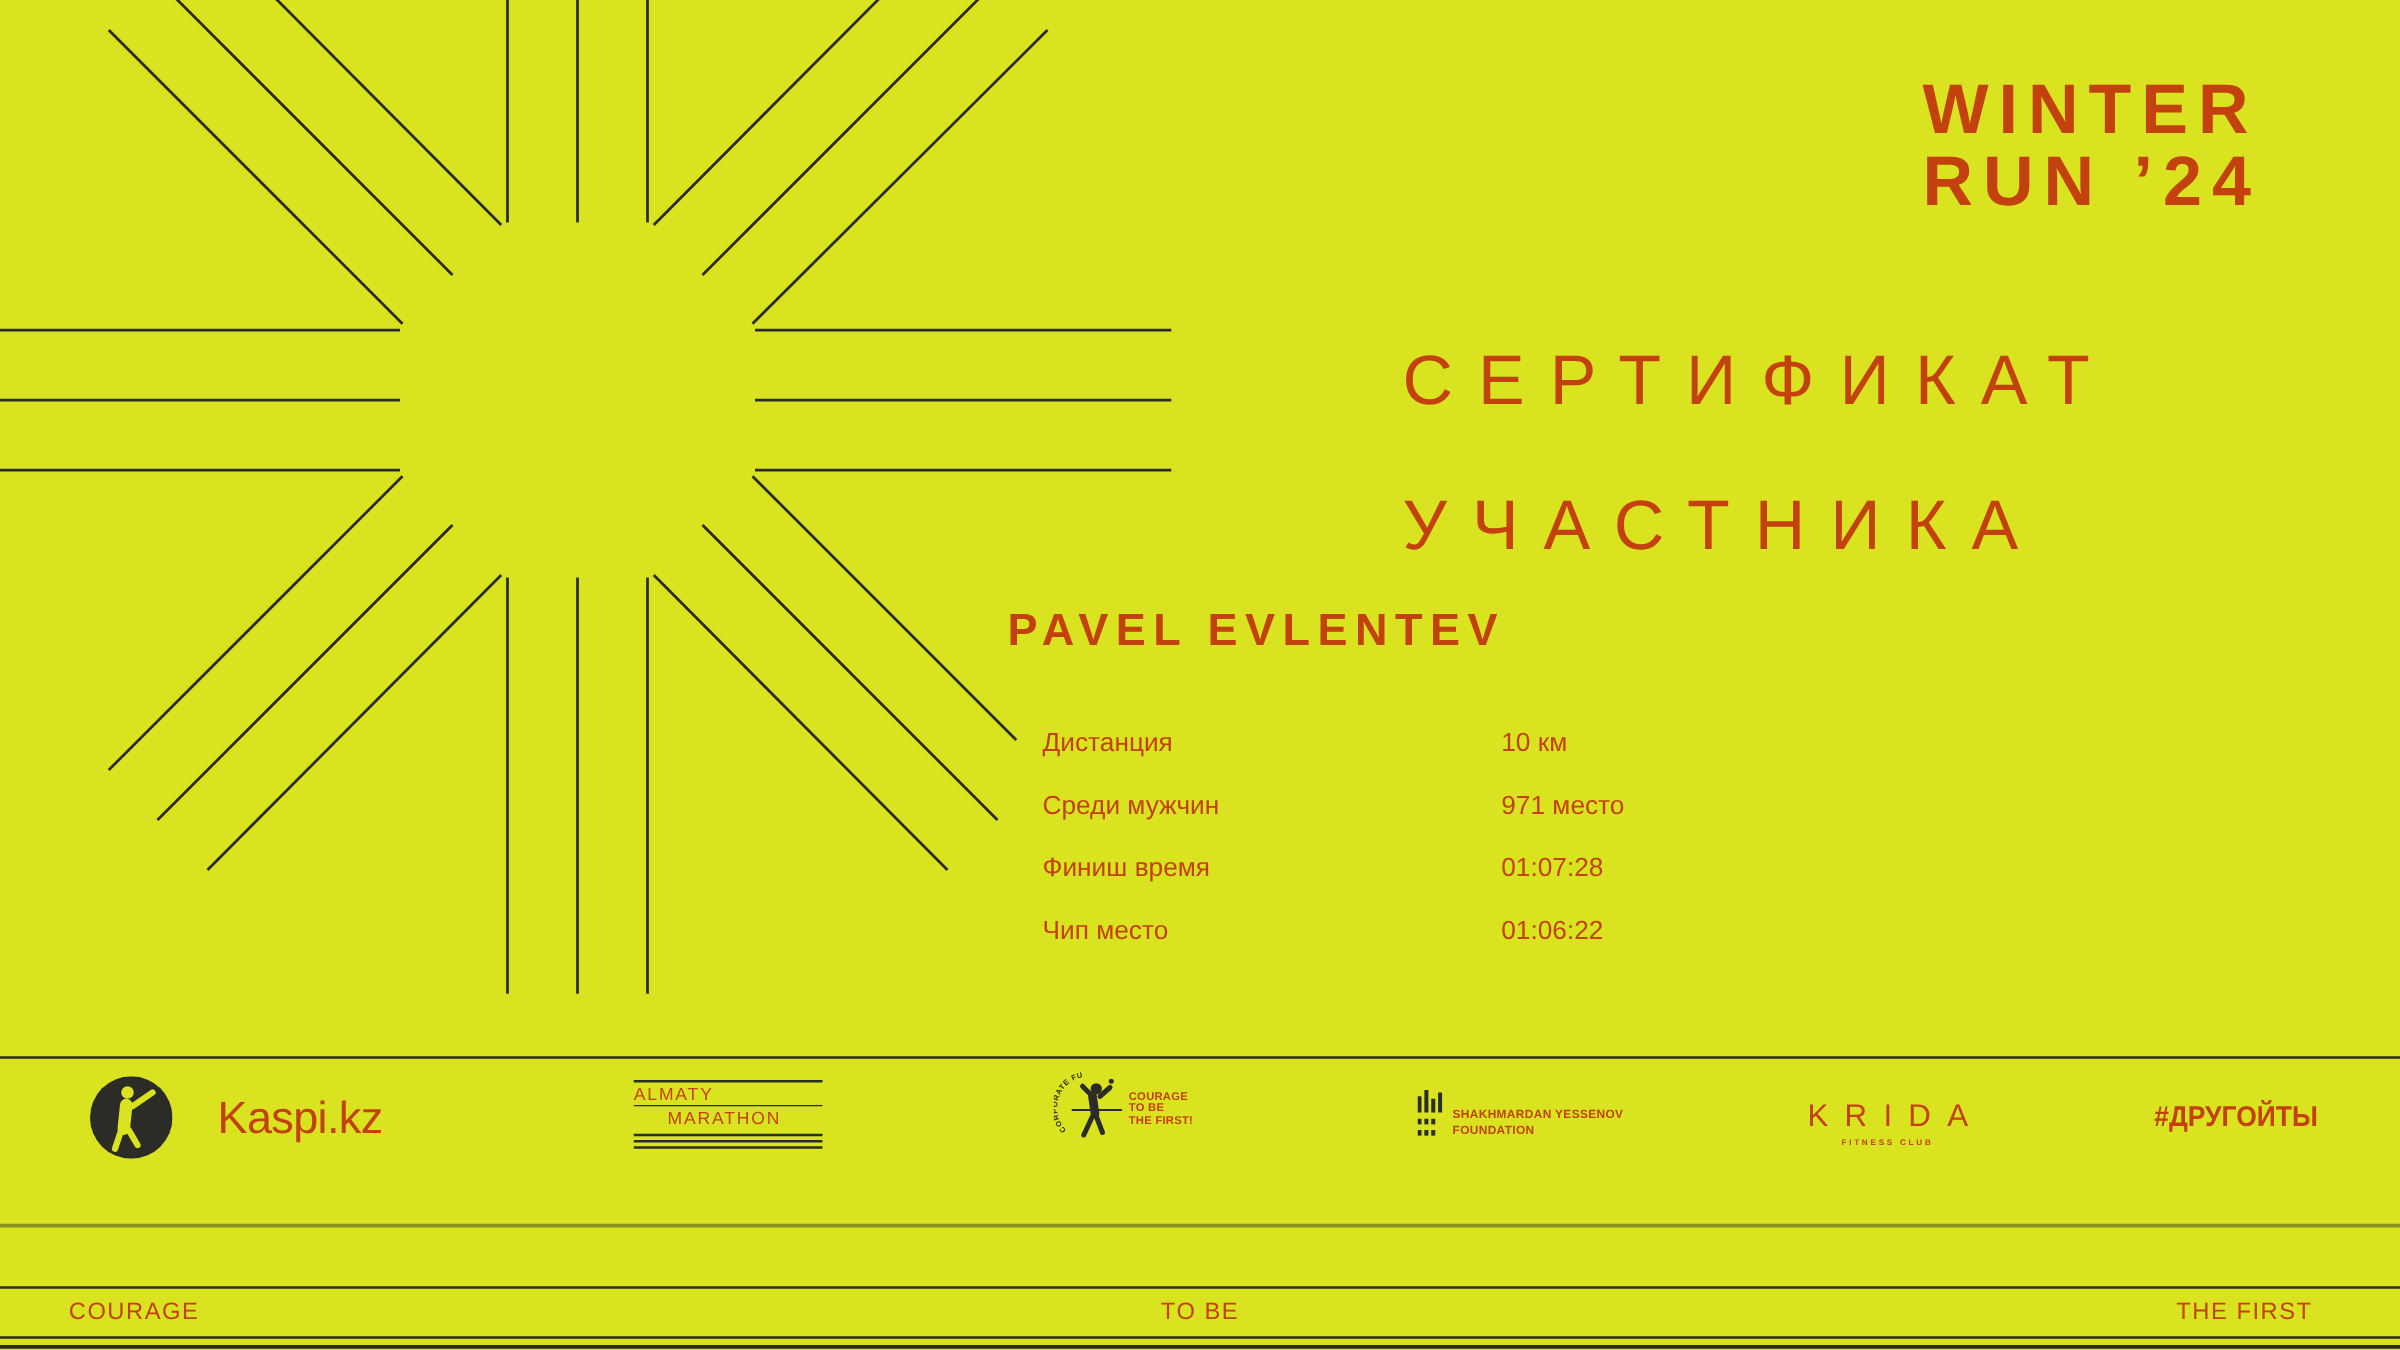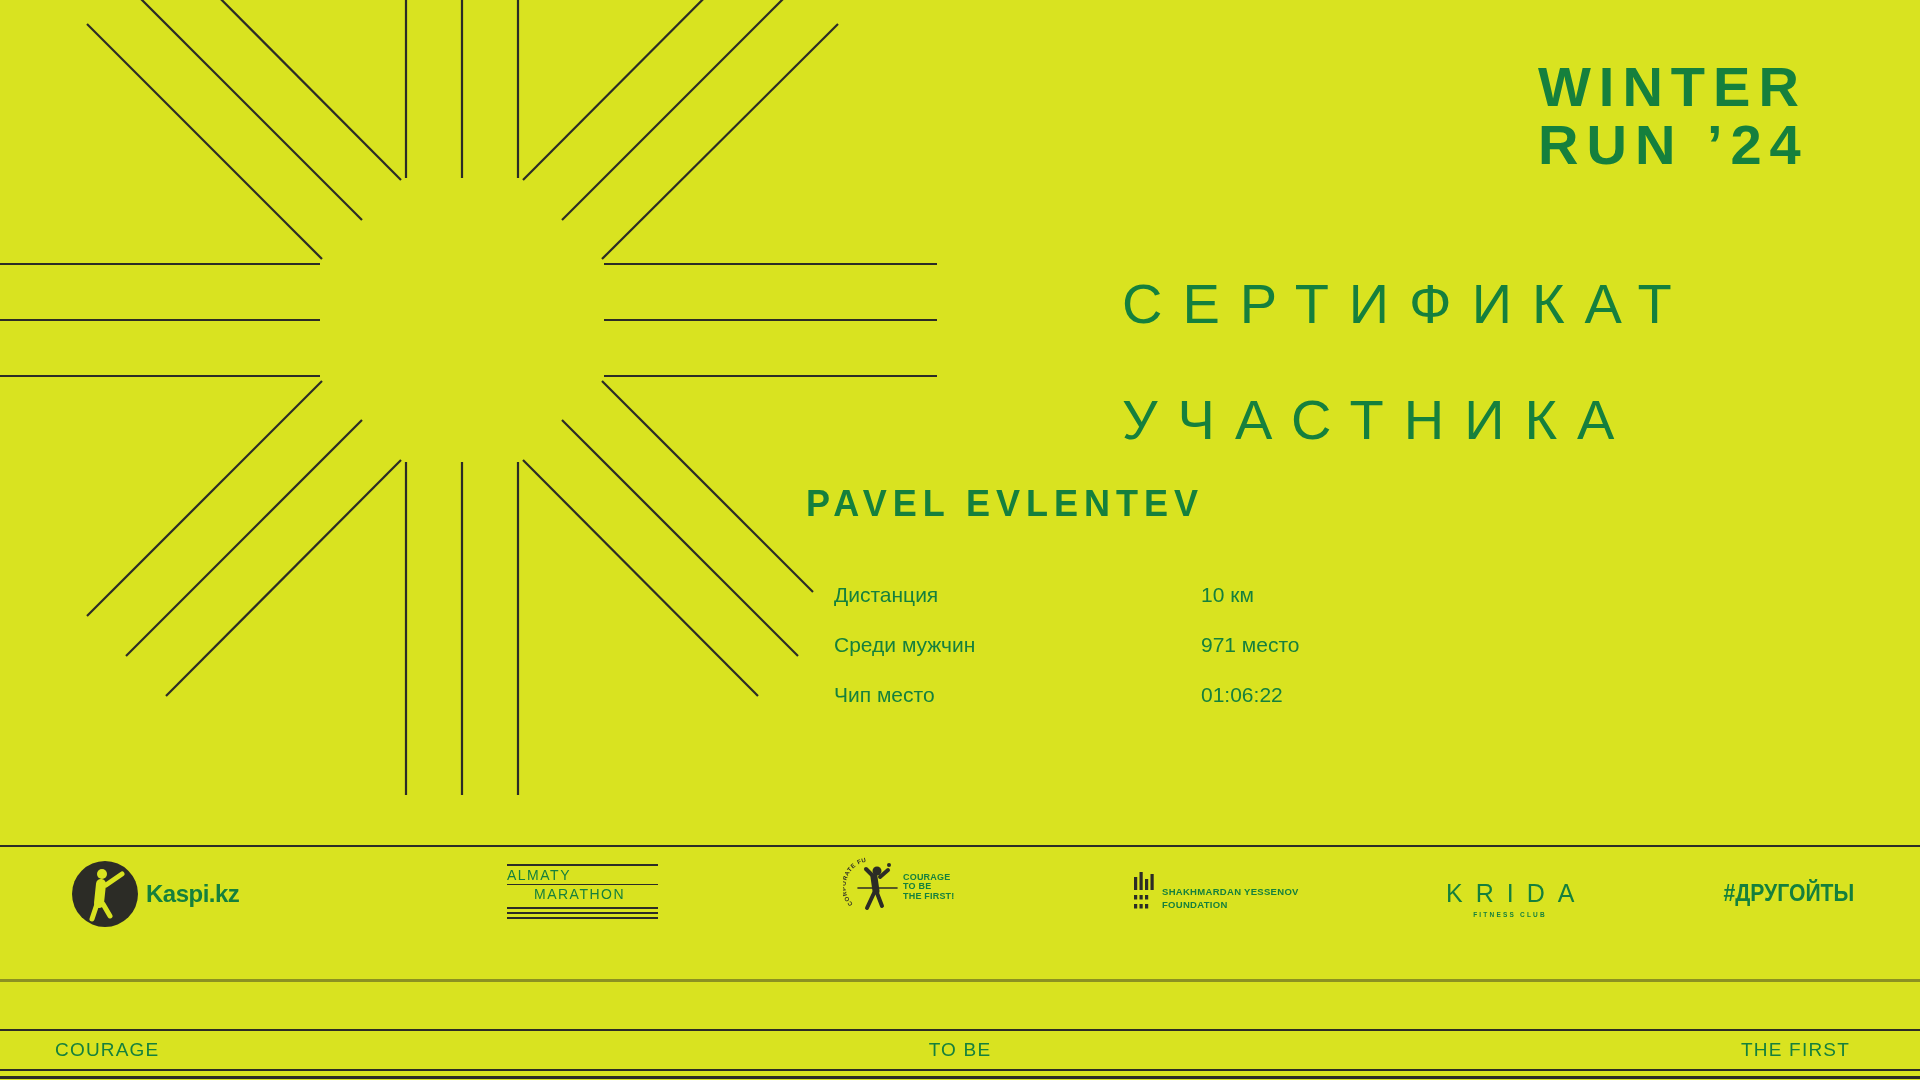--- a/index.html
+++ b/index.html
@@ -1,40 +1,40 @@
 <!DOCTYPE html>
 <html><head>
 <meta charset="utf-8">
 <style>
   html,body{margin:0;padding:0;}
   body{
     width:1920px;height:1080px;overflow:hidden;
     font-family:"Liberation Sans",sans-serif;
     background:#d9e320;
   }
-  .canvas{position:relative;width:1920px;height:1080px;background:#d9e320;color:#15803d;}
+  .canvas{position:relative;width:1920px;height:1080px;background:#d9e320;color:#c2410c;}
   .sunburst{position:absolute;left:0;top:0;pointer-events:none;}
   .hr{position:absolute;left:0;width:1920px;background:#2c2c26;}
   .hr.olive{background:rgba(44,44,38,.45);}
 
   .event{position:absolute;left:1538px;top:58px;font-size:56px;line-height:58px;
          font-weight:700;letter-spacing:8px;white-space:nowrap;}
   .title{position:absolute;left:1122px;top:246px;font-size:56px;line-height:116px;
          font-weight:400;letter-spacing:20px;white-space:nowrap;}
   .name{position:absolute;left:806px;top:483px;font-size:36px;font-weight:700;
         letter-spacing:6px;white-space:nowrap;}
 
   .stats{position:absolute;left:806px;top:570px;width:700px;}
   .stat-row{position:relative;height:50px;line-height:50px;font-size:21px;margin-left:28px;}
   .stat-label{position:absolute;left:0;}
   .stat-value{position:absolute;left:367px;}
 
   
   .kaspi{position:absolute;left:72px;top:861px;display:flex;align-items:center;}
-  .kaspi-text{font-size:24px;font-weight:700;letter-spacing:-.5px;margin-left:8px;}
+  .kaspi-text{font-size:36px;font-weight:400;letter-spacing:-.5px;margin-left:36px;}
 
   .almaty{position:absolute;left:507px;top:864px;width:151px;font-weight:400;}
   .am-line{height:1.6px;background:#2c2c26;}
   .am-row1{font-size:14px;letter-spacing:1.5px;line-height:18px;}
   .am-row2{font-size:14px;letter-spacing:1.5px;line-height:18px;padding-left:27px;}
   .am-gap3{margin-top:4px;} .am-gap4{margin-top:3.5px;}
 
   .courage{position:absolute;left:843px;top:856px;display:flex;align-items:center;}
   .courage-text{margin-left:4px;font-size:9px;font-weight:700;line-height:9.5px;letter-spacing:.2px;}
 
@@ -110,20 +110,24 @@
   <div class="name">PAVEL EVLENTEV</div>
 
   <div class="stats">
     <div class="stat-row">
       <span class="stat-label">Дистанция</span>
       <span class="stat-value">10 км</span>
     </div>
     <div class="stat-row">
       <span class="stat-label">Среди мужчин</span>
       <span class="stat-value">971 место</span>
+    </div>
+    <div class="stat-row">
+      <span class="stat-label">Финиш время</span>
+      <span class="stat-value">01:07:28</span>
     </div>
     <div class="stat-row">
       <span class="stat-label">Чип место</span>
       <span class="stat-value">01:06:22</span>
     </div>
   </div>
 
   <div class="hr" style="top:845px;height:2px;"></div>
 
   <div class="kaspi">

